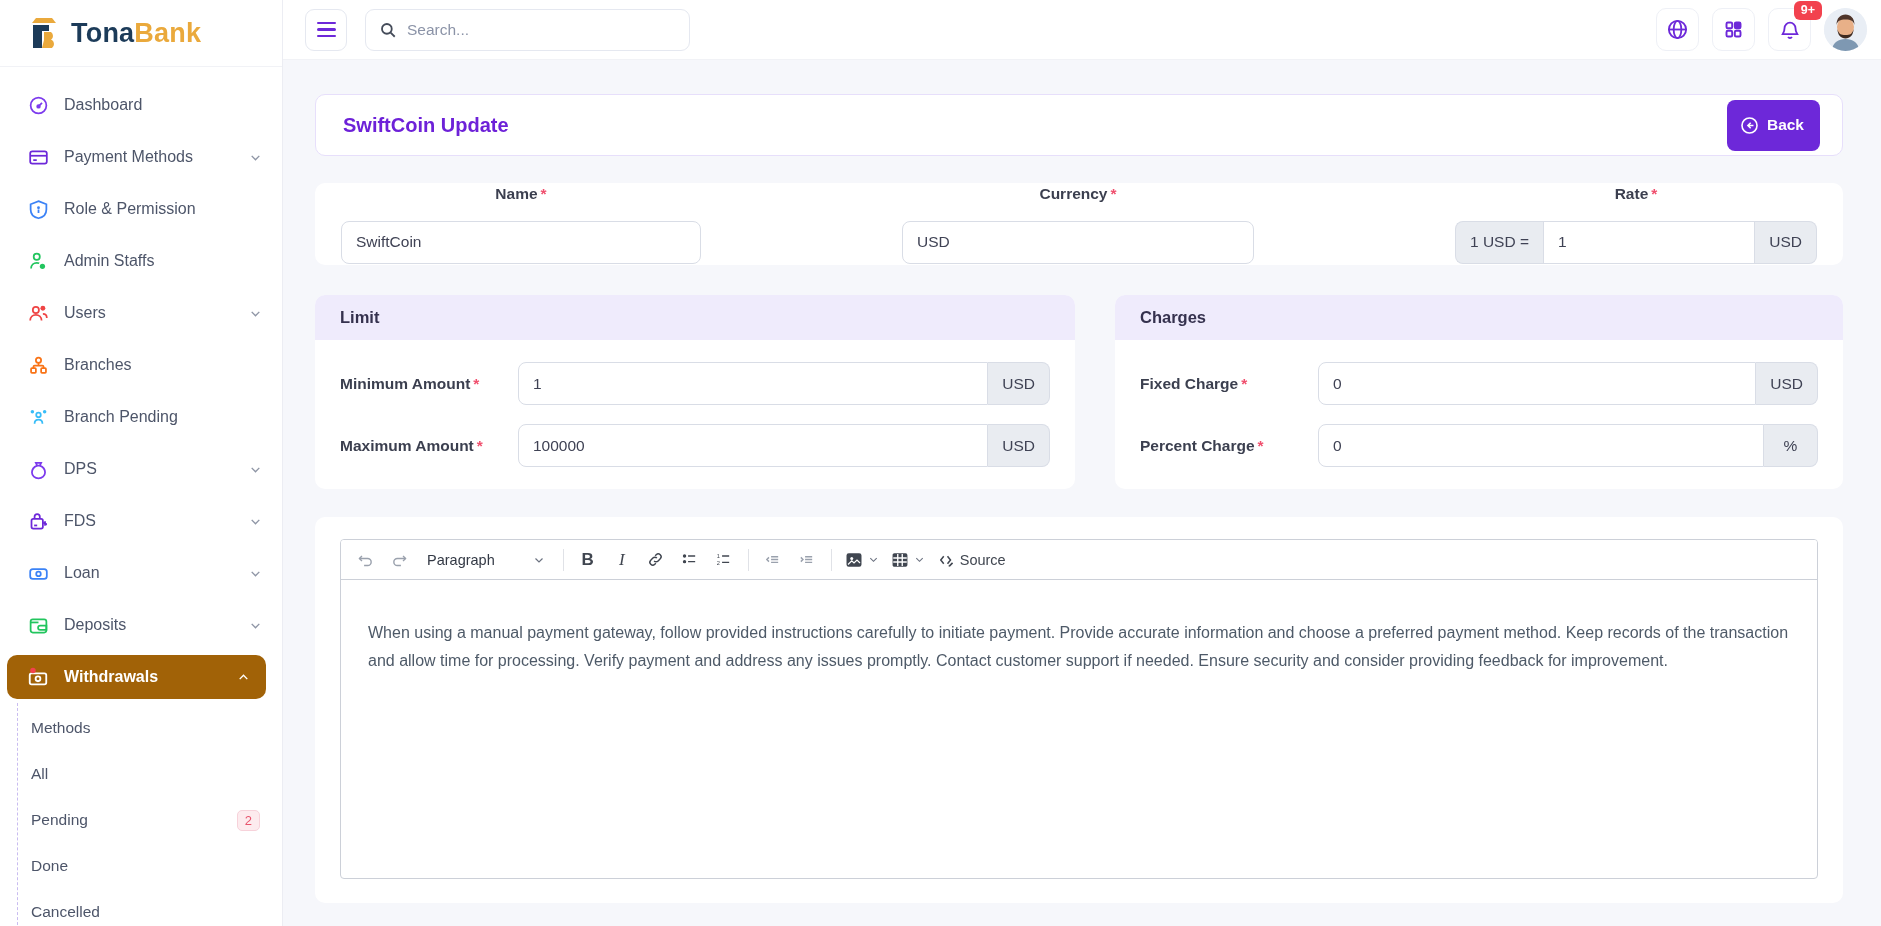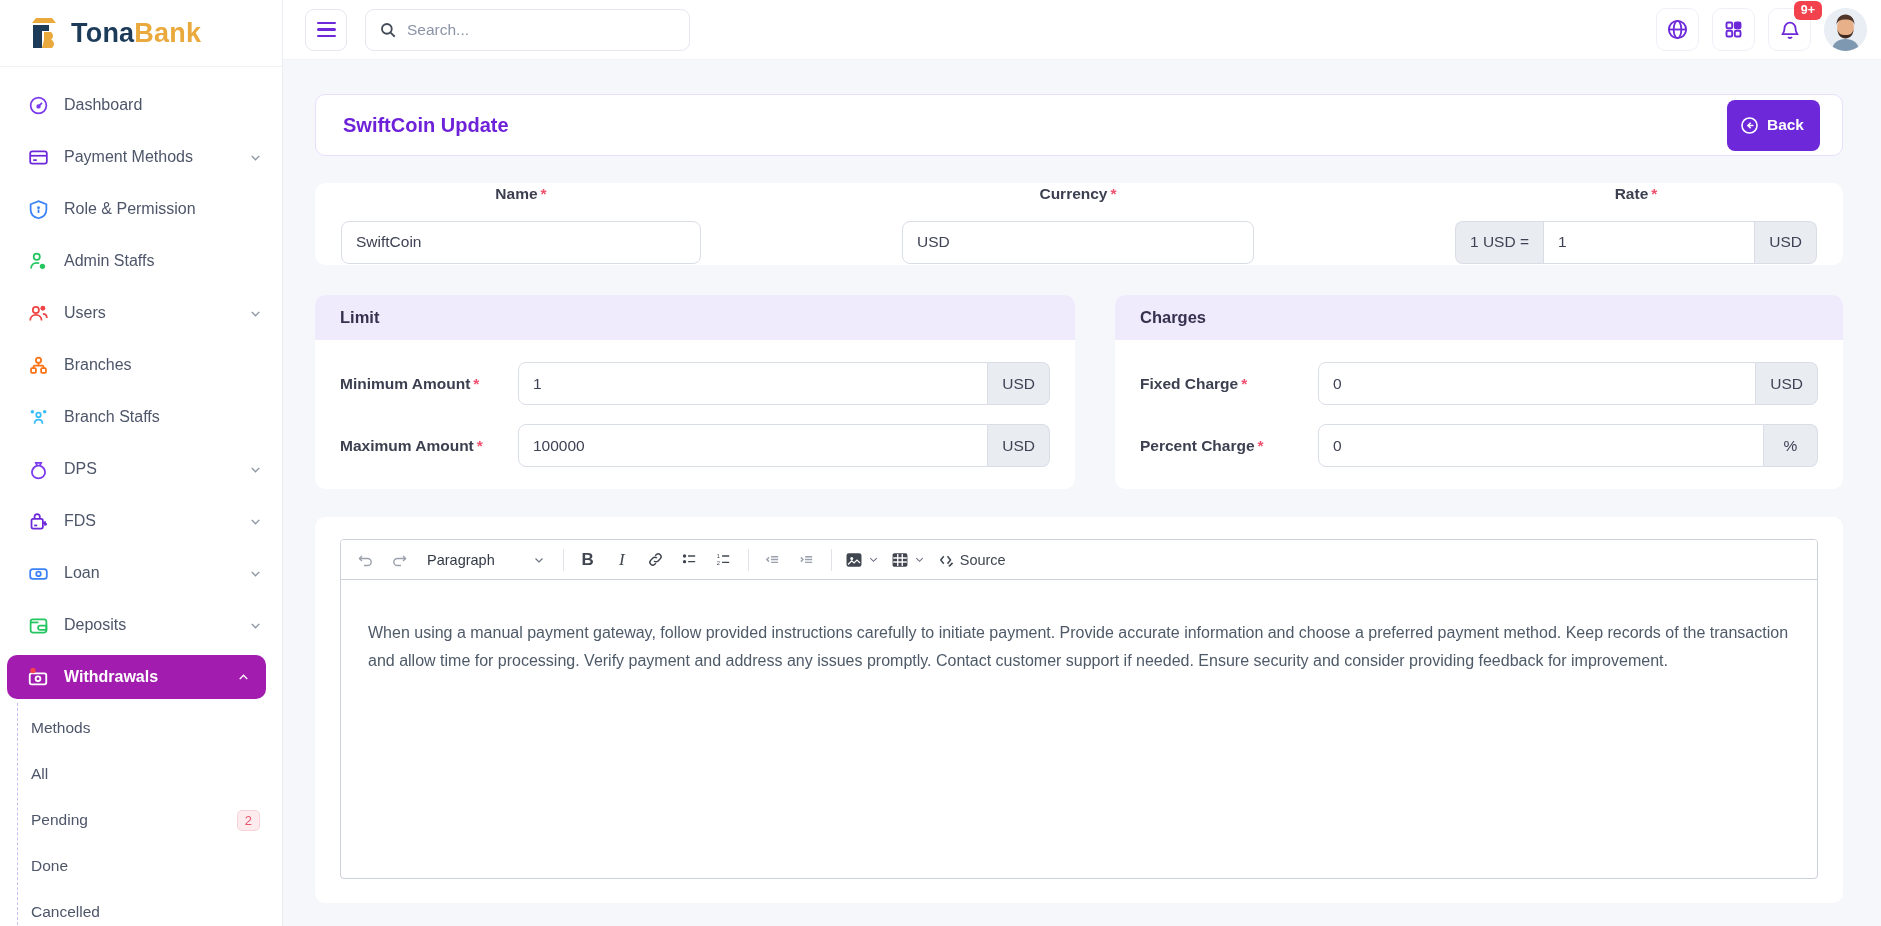--- a/index.html
+++ b/index.html
@@ -13,21 +13,21 @@
   
   .sidebar { width:283px; min-width:283px; background:#fff; border-right:1px solid #ecedf3; height:100%; overflow:hidden; }
   .logo-row { height:67px; display:flex; align-items:center; gap:9px; padding-left:26px; border-bottom:1px solid #f1f2f6; }
   .logo-text { font-size:27px; font-weight:bold; letter-spacing:.2px; }
   .logo-text .t1 { color:#1c3b59; }
   .logo-text .t2 { color:#eaa93c; }
   .nav { padding-top:12px; }
   .nav-item { height:52px; display:flex; align-items:center; gap:15px; padding:0 20px 0 27px; font-size:16px; color:#4d5569; cursor:pointer; }
   .nav-item .ico { width:22px; height:22px; display:grid; place-items:center; flex:0 0 22px; }
   .nav-item .chev { margin-left:auto; color:#8e95a5; display:grid; place-items:center; }
-  .nav-item.active { background:#a21caf; color:#fff; border-radius:10px; margin:4px 16px 4px 7px; height:44px; padding:0 16px 0 20px; font-weight:bold; }
+  .nav-item.active { background:#a16207; color:#fff; border-radius:10px; margin:4px 16px 4px 7px; height:44px; padding:0 16px 0 20px; font-weight:bold; }
   .nav-item.active .chev { color:#fff; }
   .submenu { margin-left:17px; border-left:1px dashed #c9bcf0; padding-top:2px; }
   .sub-item { height:46px; display:flex; align-items:center; font-size:15.5px; color:#4d5569; padding:0 22px 0 13px; cursor:pointer; }
   .sub-badge { margin-left:auto; background:#fdebee; color:#e8546d; border:1px solid #f7d2da; border-radius:5px; font-size:13px; line-height:1; padding:3px 7px; }
 
   
   .main { flex:1; display:flex; flex-direction:column; min-width:0; }
   .topbar { height:60px; background:#fff; border-bottom:1px solid #f1f2f6; display:flex; align-items:center; gap:18px; padding:0 14px 0 22px; }
   .hamburger-btn { width:42px; height:42px; border:1px solid #e5e8f0; border-radius:9px; background:#fff; display:grid; place-items:center; cursor:pointer; }
   .hamburger-btn .bars { display:flex; flex-direction:column; gap:4px; }
@@ -176,21 +176,21 @@
       </div>
       <div class="nav-item">
         <span class="ico">
             <svg width="21" height="21" viewBox="0 0 24 24" fill="none" stroke="#38bdf8" stroke-width="2">
               <circle cx="12" cy="9" r="2.6"></circle>
               <path d="M7.5 19 c0-2.8 2-4.5 4.5-4.5 s4.5 1.7 4.5 4.5"></path>
               <circle cx="5" cy="5.5" r="2" fill="#38bdf8" stroke="none"></circle>
               <circle cx="19" cy="5.5" r="2" fill="#38bdf8" stroke="none"></circle>
             </svg>
           </span>
-        <span>Branch Staffs</span>
+        <span>Branch Pending</span>
       </div>
       <div class="nav-item">
         <span class="ico">
             <svg width="21" height="21" viewBox="0 0 24 24" fill="none" stroke="#7c3aed" stroke-width="2">
               <path d="M9 4.5 h6 l-1.5 3 h-3 Z"></path>
               <path d="M10.5 7.5 c-4 1.5-6 4.5-6 8 a7.5 6.5 0 0 0 15 0 c0-3.5-2-6.5-6-8"></path>
             </svg>
           </span>
         <span>DPS</span>
         <span class="chev">

